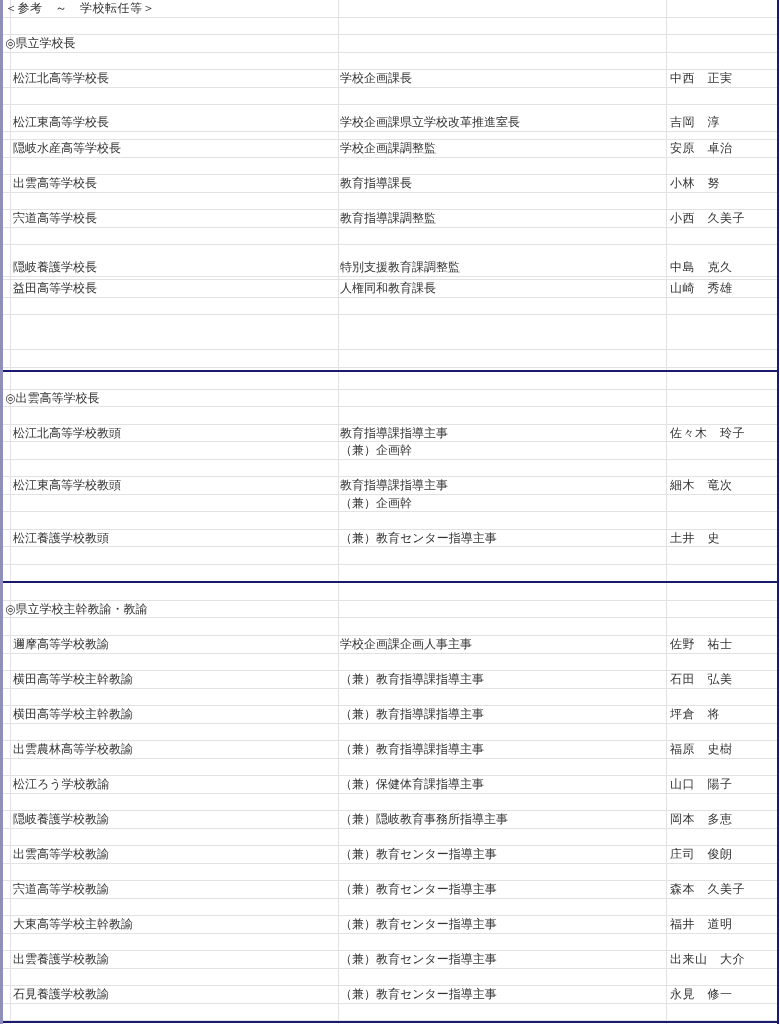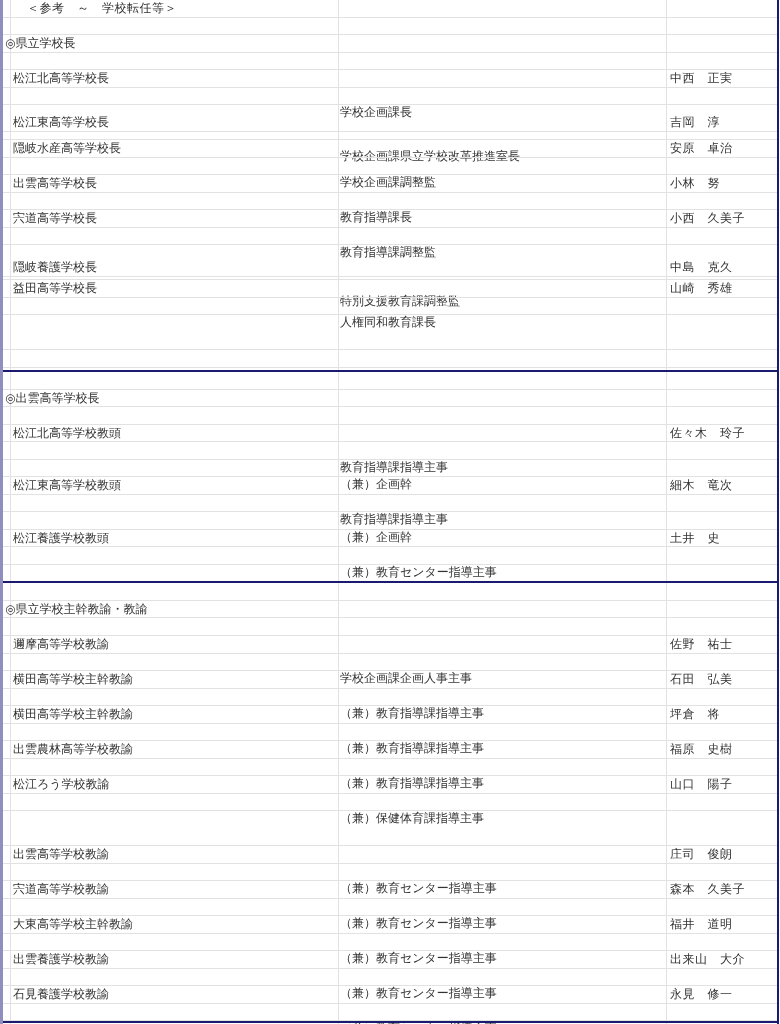--- a/index.html
+++ b/index.html
@@ -7,23 +7,23 @@
          font-family: "DejaVu Sans", "Liberation Sans", sans-serif; font-size: 12px; color: #222; }
   .sheet { position: absolute; left: 0; top: 0; width: 780px; height: 1024px; }
   .left-edge { position: absolute; left: 0; top: 0; width: 3px; height: 1024px; background: #8f8fbf; }
   .right-edge { position: absolute; left: 777px; top: 0; width: 2px; height: 1024px; background: #1a1a70; }
   .vline { position: absolute; top: 0; width: 1px; height: 1024px; background: #e2e2e2; }
   .row { position: absolute; left: 3px; width: 774px; height: 17.5px; border-bottom: 1px solid #e2e2e2; box-sizing: border-box; }
   .sep { position: absolute; left: 3px; width: 774px; height: 2px; background: #1a1a70; }
   .cell { position: absolute; top: 0; height: 17.5px; line-height: 17px; white-space: nowrap; font-size: 12px; color: #333; }
   .c0 { left: 2px; }
   .c1 { left: 10px; }
-  .c2 { left: 337px; margin-top: 34px; }
+  .c2 { left: 337px; }
   .c3 { left: 667px; letter-spacing: 0.5px; }
-  .title { letter-spacing: 0.5px; margin-left: 22px; }
+  .title { letter-spacing: 0.5px; }
 </style>
 </head>
 <body>
 
 <div class="sheet">
   <div class="left-edge"></div>
   <div class="vline" style="left:10px"></div>
   <div class="vline" style="left:338px"></div>
   <div class="vline" style="left:666px"></div>
   <div class="right-edge"></div>
@@ -148,20 +148,25 @@
     <span class="cell c2">（兼）教育指導課指導主事</span>
     <span class="cell c3">福原　史樹</span>
   </div>
   <div class="row" style="top:758.5px"></div>
   <div class="row" style="top:776px">
     <span class="cell c1">松江ろう学校教諭</span>
     <span class="cell c2">（兼）保健体育課指導主事</span>
     <span class="cell c3">山口　陽子</span>
   </div>
   <div class="row" style="top:793.5px"></div>
+  <div class="row" style="top:811px">
+    <span class="cell c1">隠岐養護学校教諭</span>
+    <span class="cell c2">（兼）隠岐教育事務所指導主事</span>
+    <span class="cell c3">岡本　多恵</span>
+  </div>
   <div class="row" style="top:828.5px"></div>
   <div class="row" style="top:846px">
     <span class="cell c1">出雲高等学校教諭</span>
     <span class="cell c2">（兼）教育センター指導主事</span>
     <span class="cell c3">庄司　俊朗</span>
   </div>
   <div class="row" style="top:863.5px"></div>
   <div class="row" style="top:881px">
     <span class="cell c1">宍道高等学校教諭</span>
     <span class="cell c2">（兼）教育センター指導主事</span>

